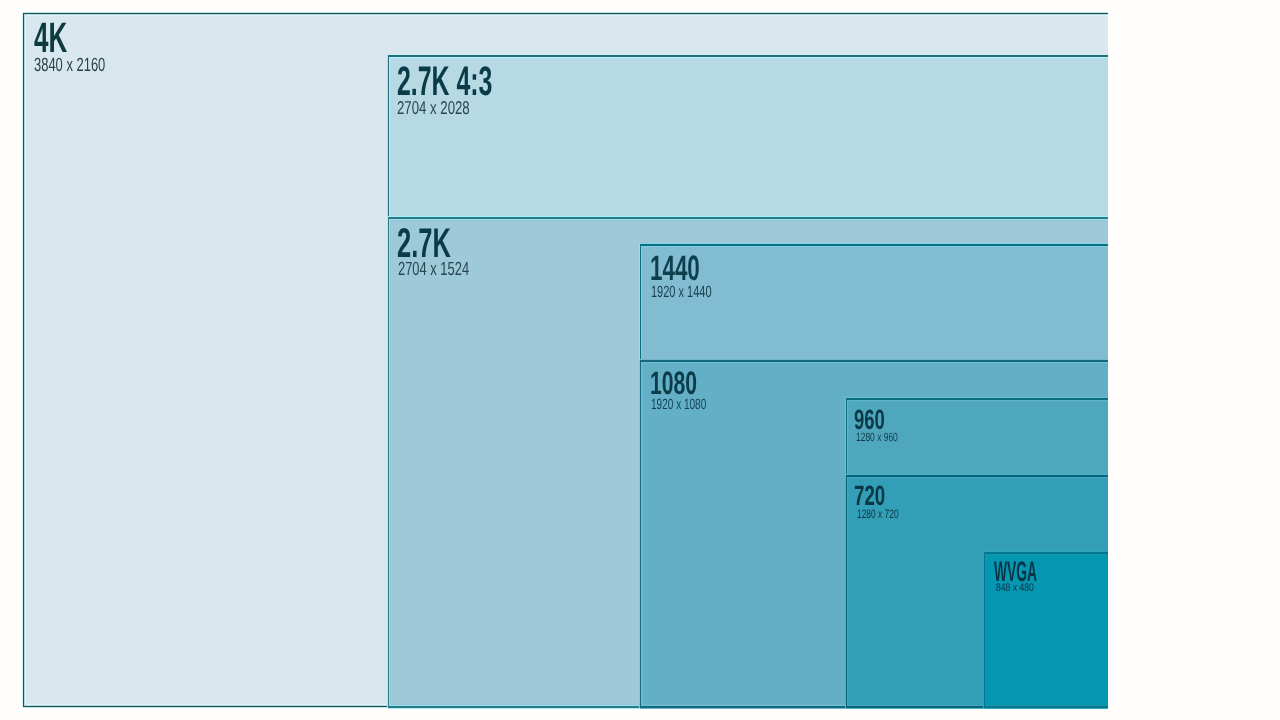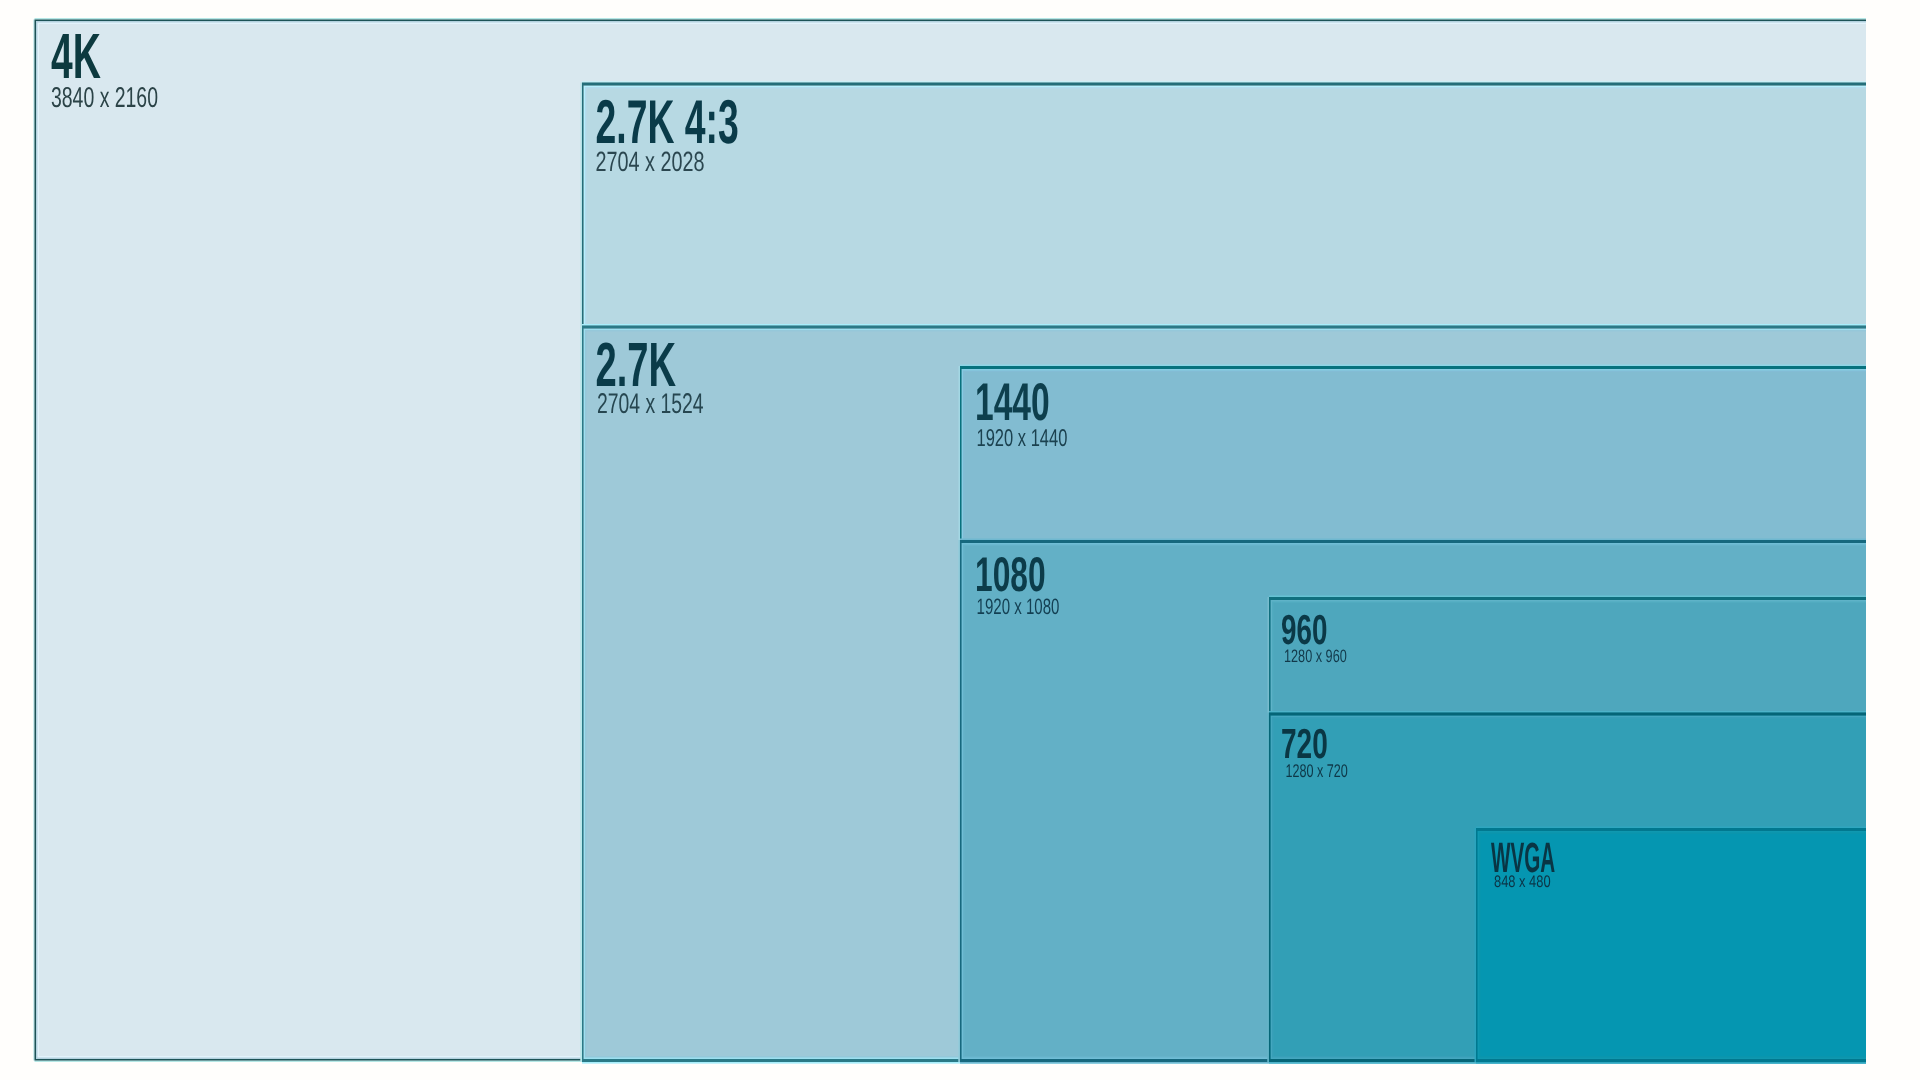--- a/index.html
+++ b/index.html
@@ -22,21 +22,21 @@
     -webkit-font-smoothing:antialiased;
     opacity:0.999;
     backface-visibility:hidden;
   }
   .res-title{font-weight:700;}
   .res-sub{font-weight:400;}
 </style>
 </head>
 <body style="background: rgb(255, 254, 252);">
 
-<div id="stage" style="width: 1244px; height: 720px;">
+<div id="stage" style="width: 1108px; height: 720px;">
     <div class="res-box" style="left: 23px; top: 13px; width: 1234px; height: 694px; background: rgb(217, 232, 239); border-color: rgb(29, 83, 87); border-width: 1.2px 1px; box-shadow: rgb(181, 232, 230) 0px -1px 0px 0px, rgb(181, 232, 230) 0px 1px 0px 0px, rgb(207, 238, 240) -1px 0px 0px 0px, rgb(207, 238, 240) 1px 0px 0px 0px, rgb(179, 209, 222) 0px 0px 0px 1px inset, rgb(226, 243, 252) 0px 0px 0px 2px inset;"></div>
     <div class="res-box" style="left: 388px; top: 55px; width: 869px; height: 653px; background: rgb(183, 217, 227); border-color: rgb(36, 110, 121); border-width: 2px 1.3px; box-shadow: rgb(202, 239, 246) 0px -1px 0px 0px, rgb(202, 239, 246) 0px 1px 0px 0px, rgb(181, 226, 232) -1px 0px 0px 0px, rgb(181, 226, 232) 1px 0px 0px 0px, rgb(181, 240, 253) 0px 0px 0px 1px inset, rgb(179, 220, 238) 0px 0px 0px 2px inset;"></div>
     <div class="res-box" style="left: 388px; top: 217px; width: 869px; height: 491px; background: rgb(158, 201, 216); border-color: rgb(42, 122, 135); border-width: 2px 1.3px; box-shadow: rgb(167, 238, 251) 0px -1px 0px 0px, rgb(167, 238, 251) 0px 1px 0px 0px, rgb(185, 232, 236) -1px 0px 0px 0px, rgb(185, 232, 236) 1px 0px 0px 0px, rgb(156, 224, 240) 0px 0px 0px 1px inset, rgb(149, 200, 218) 0px 0px 0px 2px inset;"></div>
     <div class="res-box" style="left: 640px; top: 244px; width: 617px; height: 464px; background: rgb(130, 188, 209); border-color: rgb(7, 114, 126); border-width: 2px 1.3px; box-shadow: rgb(141, 213, 230) 0px -1px 0px 0px, rgb(141, 213, 230) 0px 1px 0px 0px, rgb(163, 216, 228) -1px 0px 0px 0px, rgb(163, 216, 228) 1px 0px 0px 0px, rgb(134, 205, 228) 0px 0px 0px 1px inset, rgb(131, 188, 213) 0px 0px 0px 2px inset;"></div>
     <div class="res-box" style="left: 640px; top: 360px; width: 617px; height: 348px; background: rgb(99, 176, 198); border-color: rgb(22, 104, 126); border-width: 2px 1.3px; box-shadow: rgb(111, 184, 208) 0px -1px 0px 0px, rgb(111, 184, 208) 0px 1px 0px 0px, rgb(138, 198, 214) -1px 0px 0px 0px, rgb(138, 198, 214) 1px 0px 0px 0px, rgb(112, 190, 214) 0px 0px 0px 1px inset, rgb(102, 179, 202) 0px 0px 0px 2px inset;"></div>
     <div class="res-box" style="left: 846px; top: 398px; width: 411px; height: 310px; background: rgb(78, 167, 189); border-color: rgb(16, 111, 126); border-width: 2px 1.3px; box-shadow: rgb(102, 194, 211) 0px -1px 0px 0px, rgb(102, 194, 211) 0px 1px 0px 0px, rgb(120, 188, 205) -1px 0px 0px 0px, rgb(120, 188, 205) 1px 0px 0px 0px, rgb(95, 179, 200) 0px 0px 0px 1px inset, rgb(81, 171, 192) 0px 0px 0px 2px inset;"></div>
     <div class="res-box" style="left: 846px; top: 475px; width: 411px; height: 233px; background: rgb(50, 159, 182); border-color: rgb(5, 101, 119); border-width: 2px 1.3px; box-shadow: rgb(78, 179, 201) 0px -1px 0px 0px, rgb(78, 179, 201) 0px 1px 0px 0px, rgb(93, 176, 196) -1px 0px 0px 0px, rgb(93, 176, 196) 1px 0px 0px 0px, rgb(68, 167, 191) 0px 0px 0px 1px inset, rgb(56, 159, 184) 0px 0px 0px 2px inset;"></div>
     <div class="res-box" style="left: 984px; top: 552px; width: 273px; height: 156px; background: rgb(5, 150, 177); border-color: rgb(1, 120, 143); border-width: 2px 1.3px; box-shadow: rgb(46, 166, 191) 0px -1px 0px 0px, rgb(46, 166, 191) 0px 1px 0px 0px, rgb(42, 164, 189) -1px 0px 0px 0px, rgb(42, 164, 189) 1px 0px 0px 0px, rgb(15, 152, 176) 0px 0px 0px 1px inset, rgb(10, 149, 173) 0px 0px 0px 2px inset;"></div>
     <div class="res-title" style="color: rgb(13, 58, 63); font-size: 42.65px; transform: scaleX(0.6097); left: 33.5px; top: 14.19px;">4K</div>
     <div class="res-sub" style="color: rgb(43, 67, 71); font-size: 19.14px; transform: scaleX(0.6774); left: 33.7px; top: 55.34px;">3840 x 2160</div>

